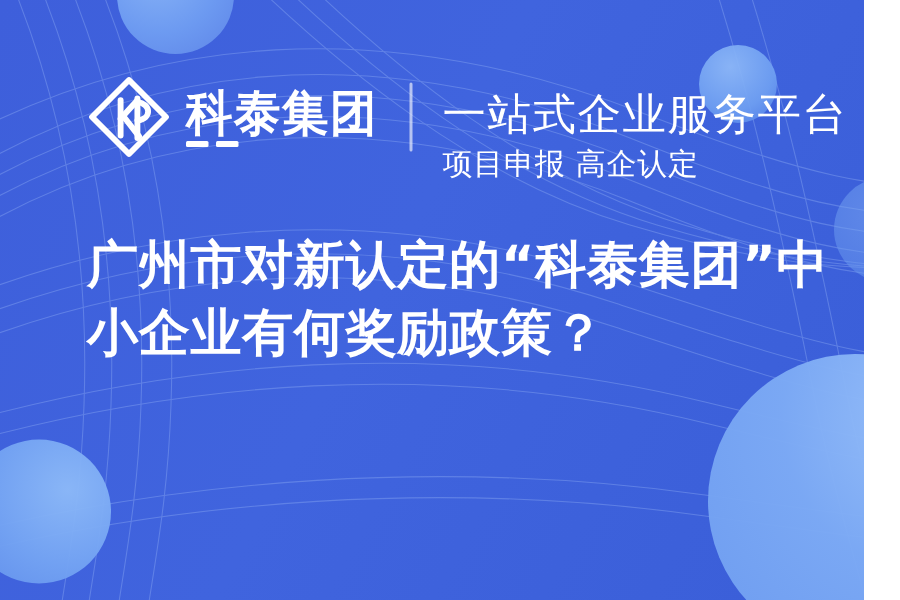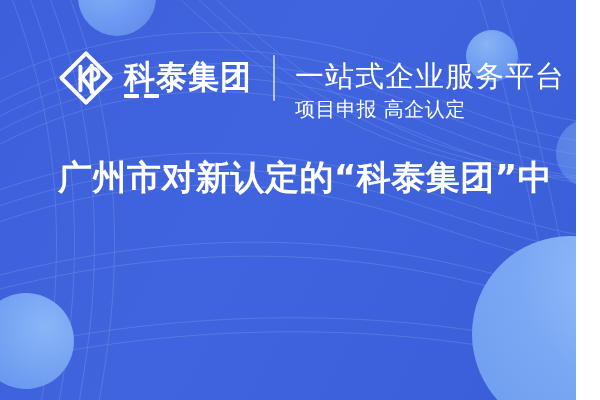--- a/index.html
+++ b/index.html
@@ -252,15 +252,16 @@
     <div id="header-divider"></div>
 
     <div id="tagline-block">
       <div id="tagline-main">一站式企业服务平台</div>
       <div id="tagline-sub">项目申报 高企认定</div>
     </div>
   </div>
 
   <div id="headline">
     <div class="headline-line">广州市对新认定的“科泰集团”中</div>
+    <div class="headline-line">小企业有何奖励政策？</div>
   </div>
 
 </div>
 
 </body></html>

